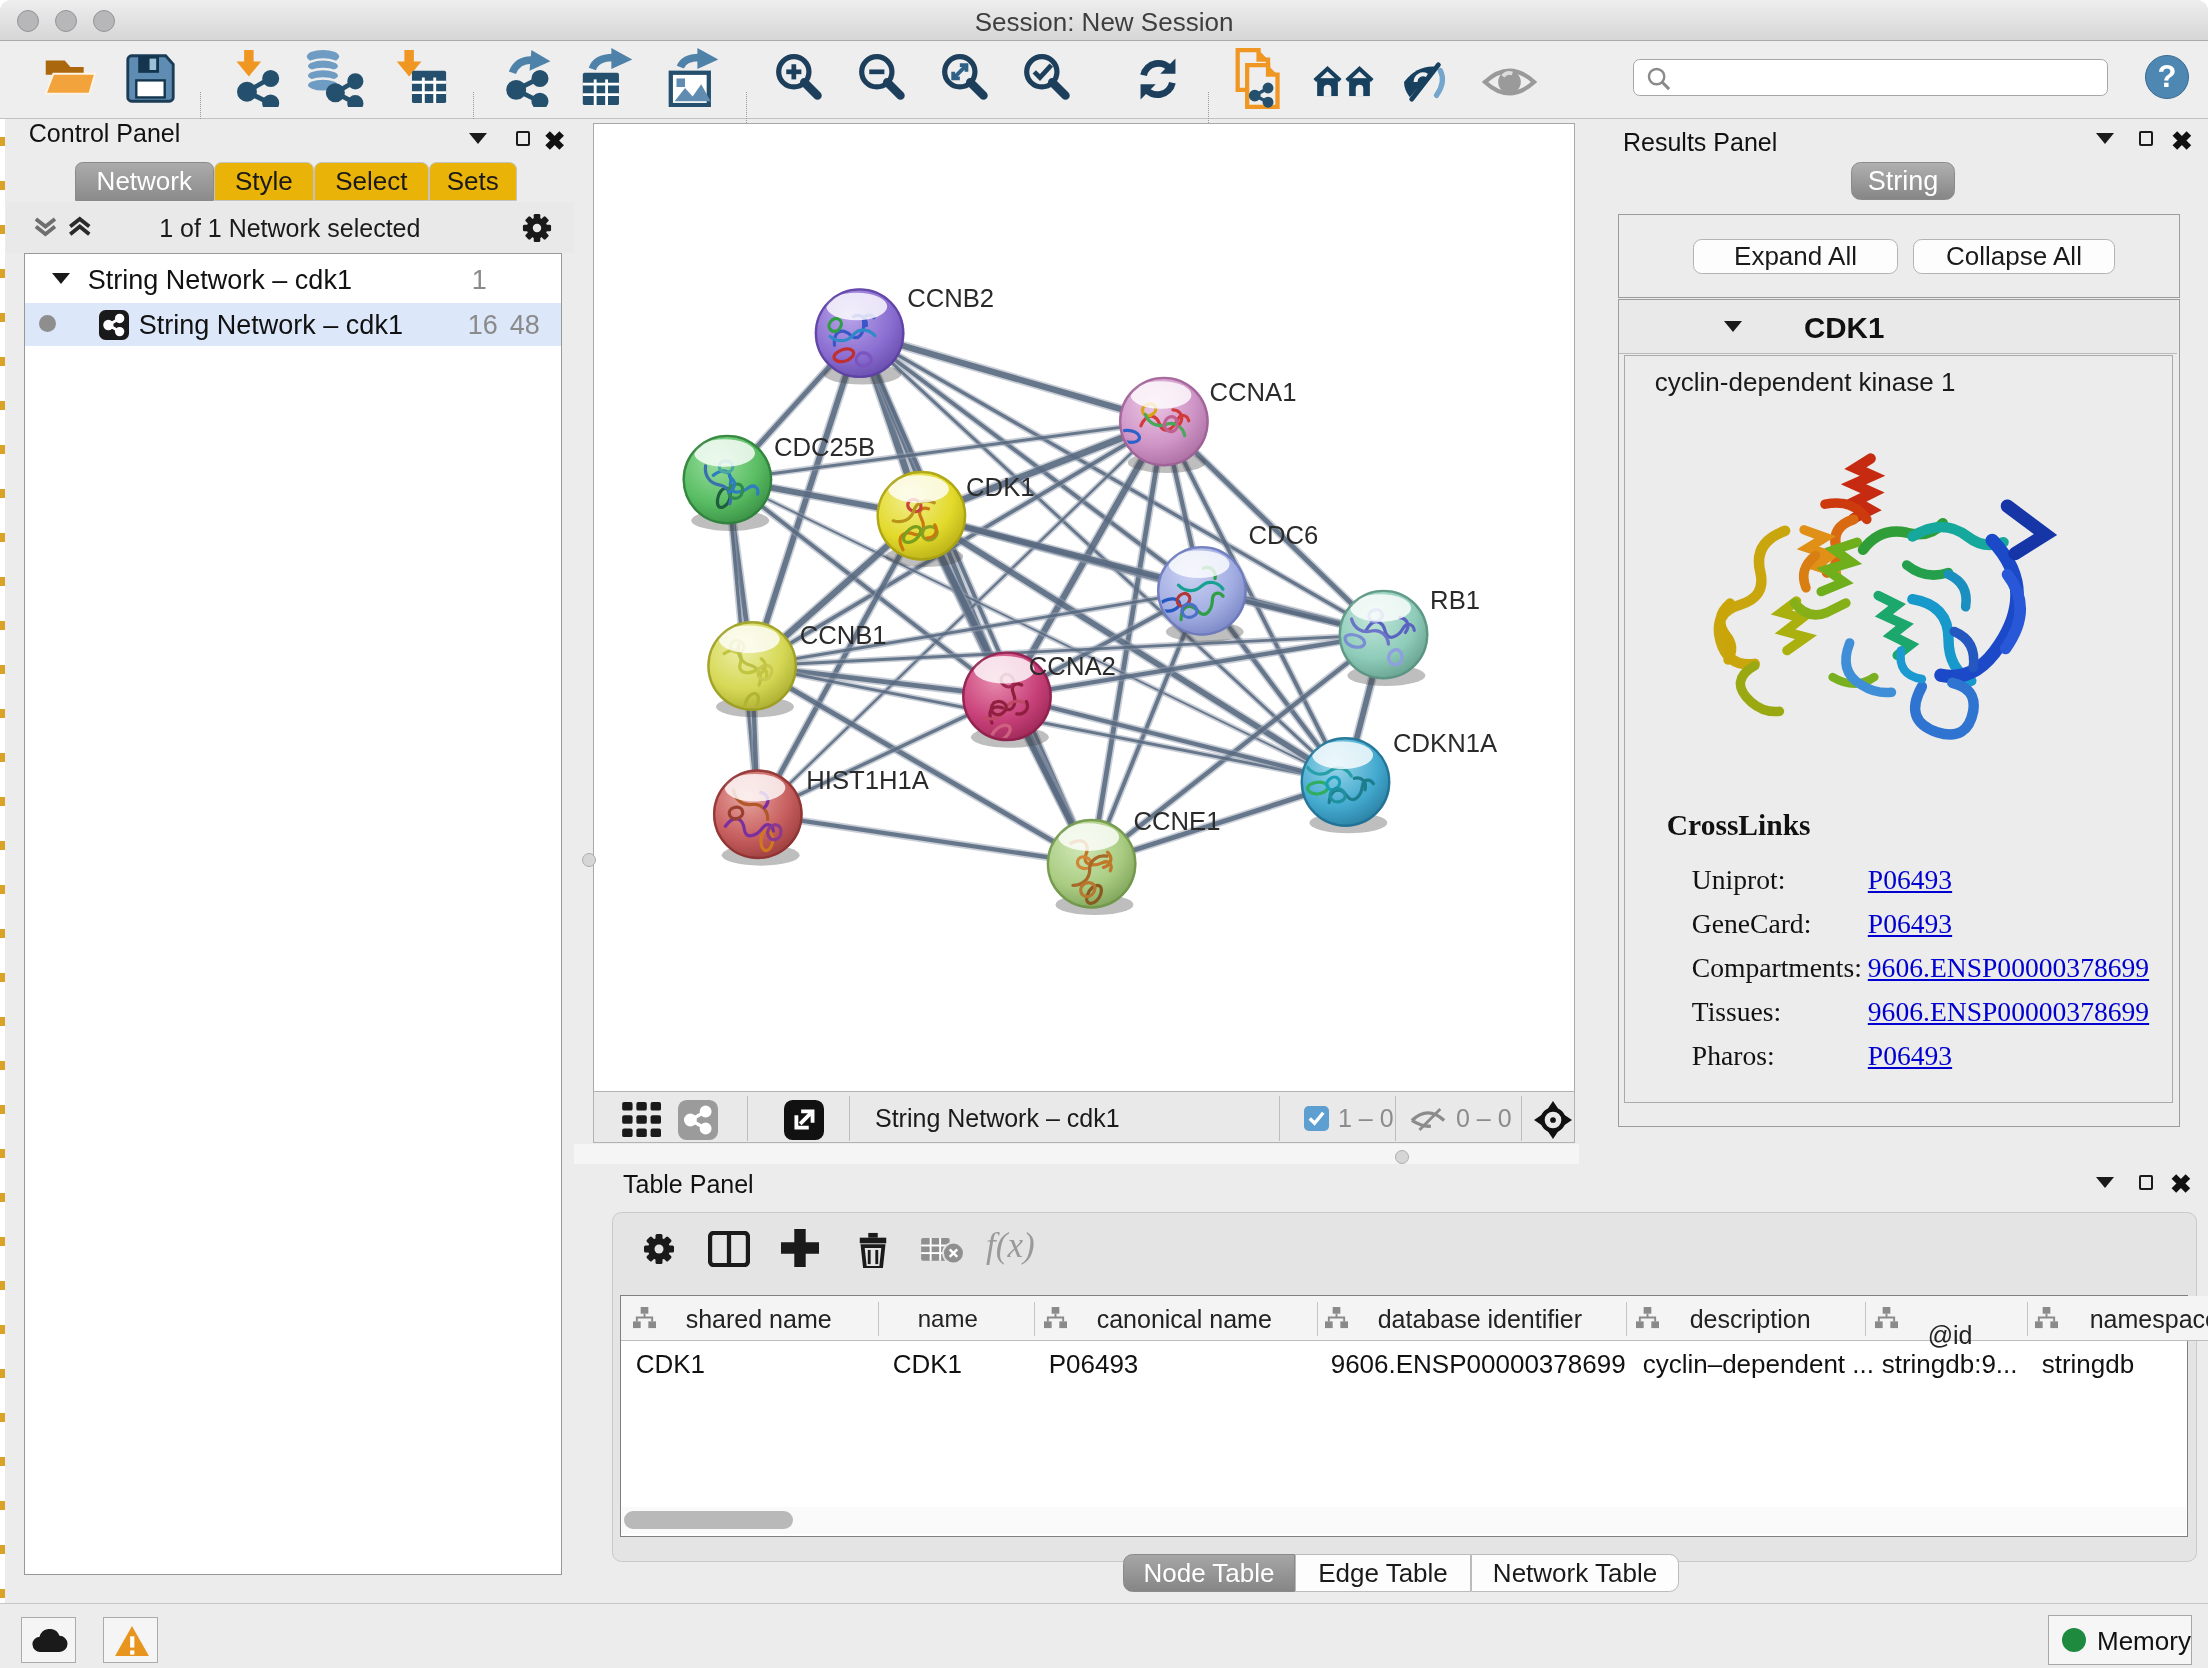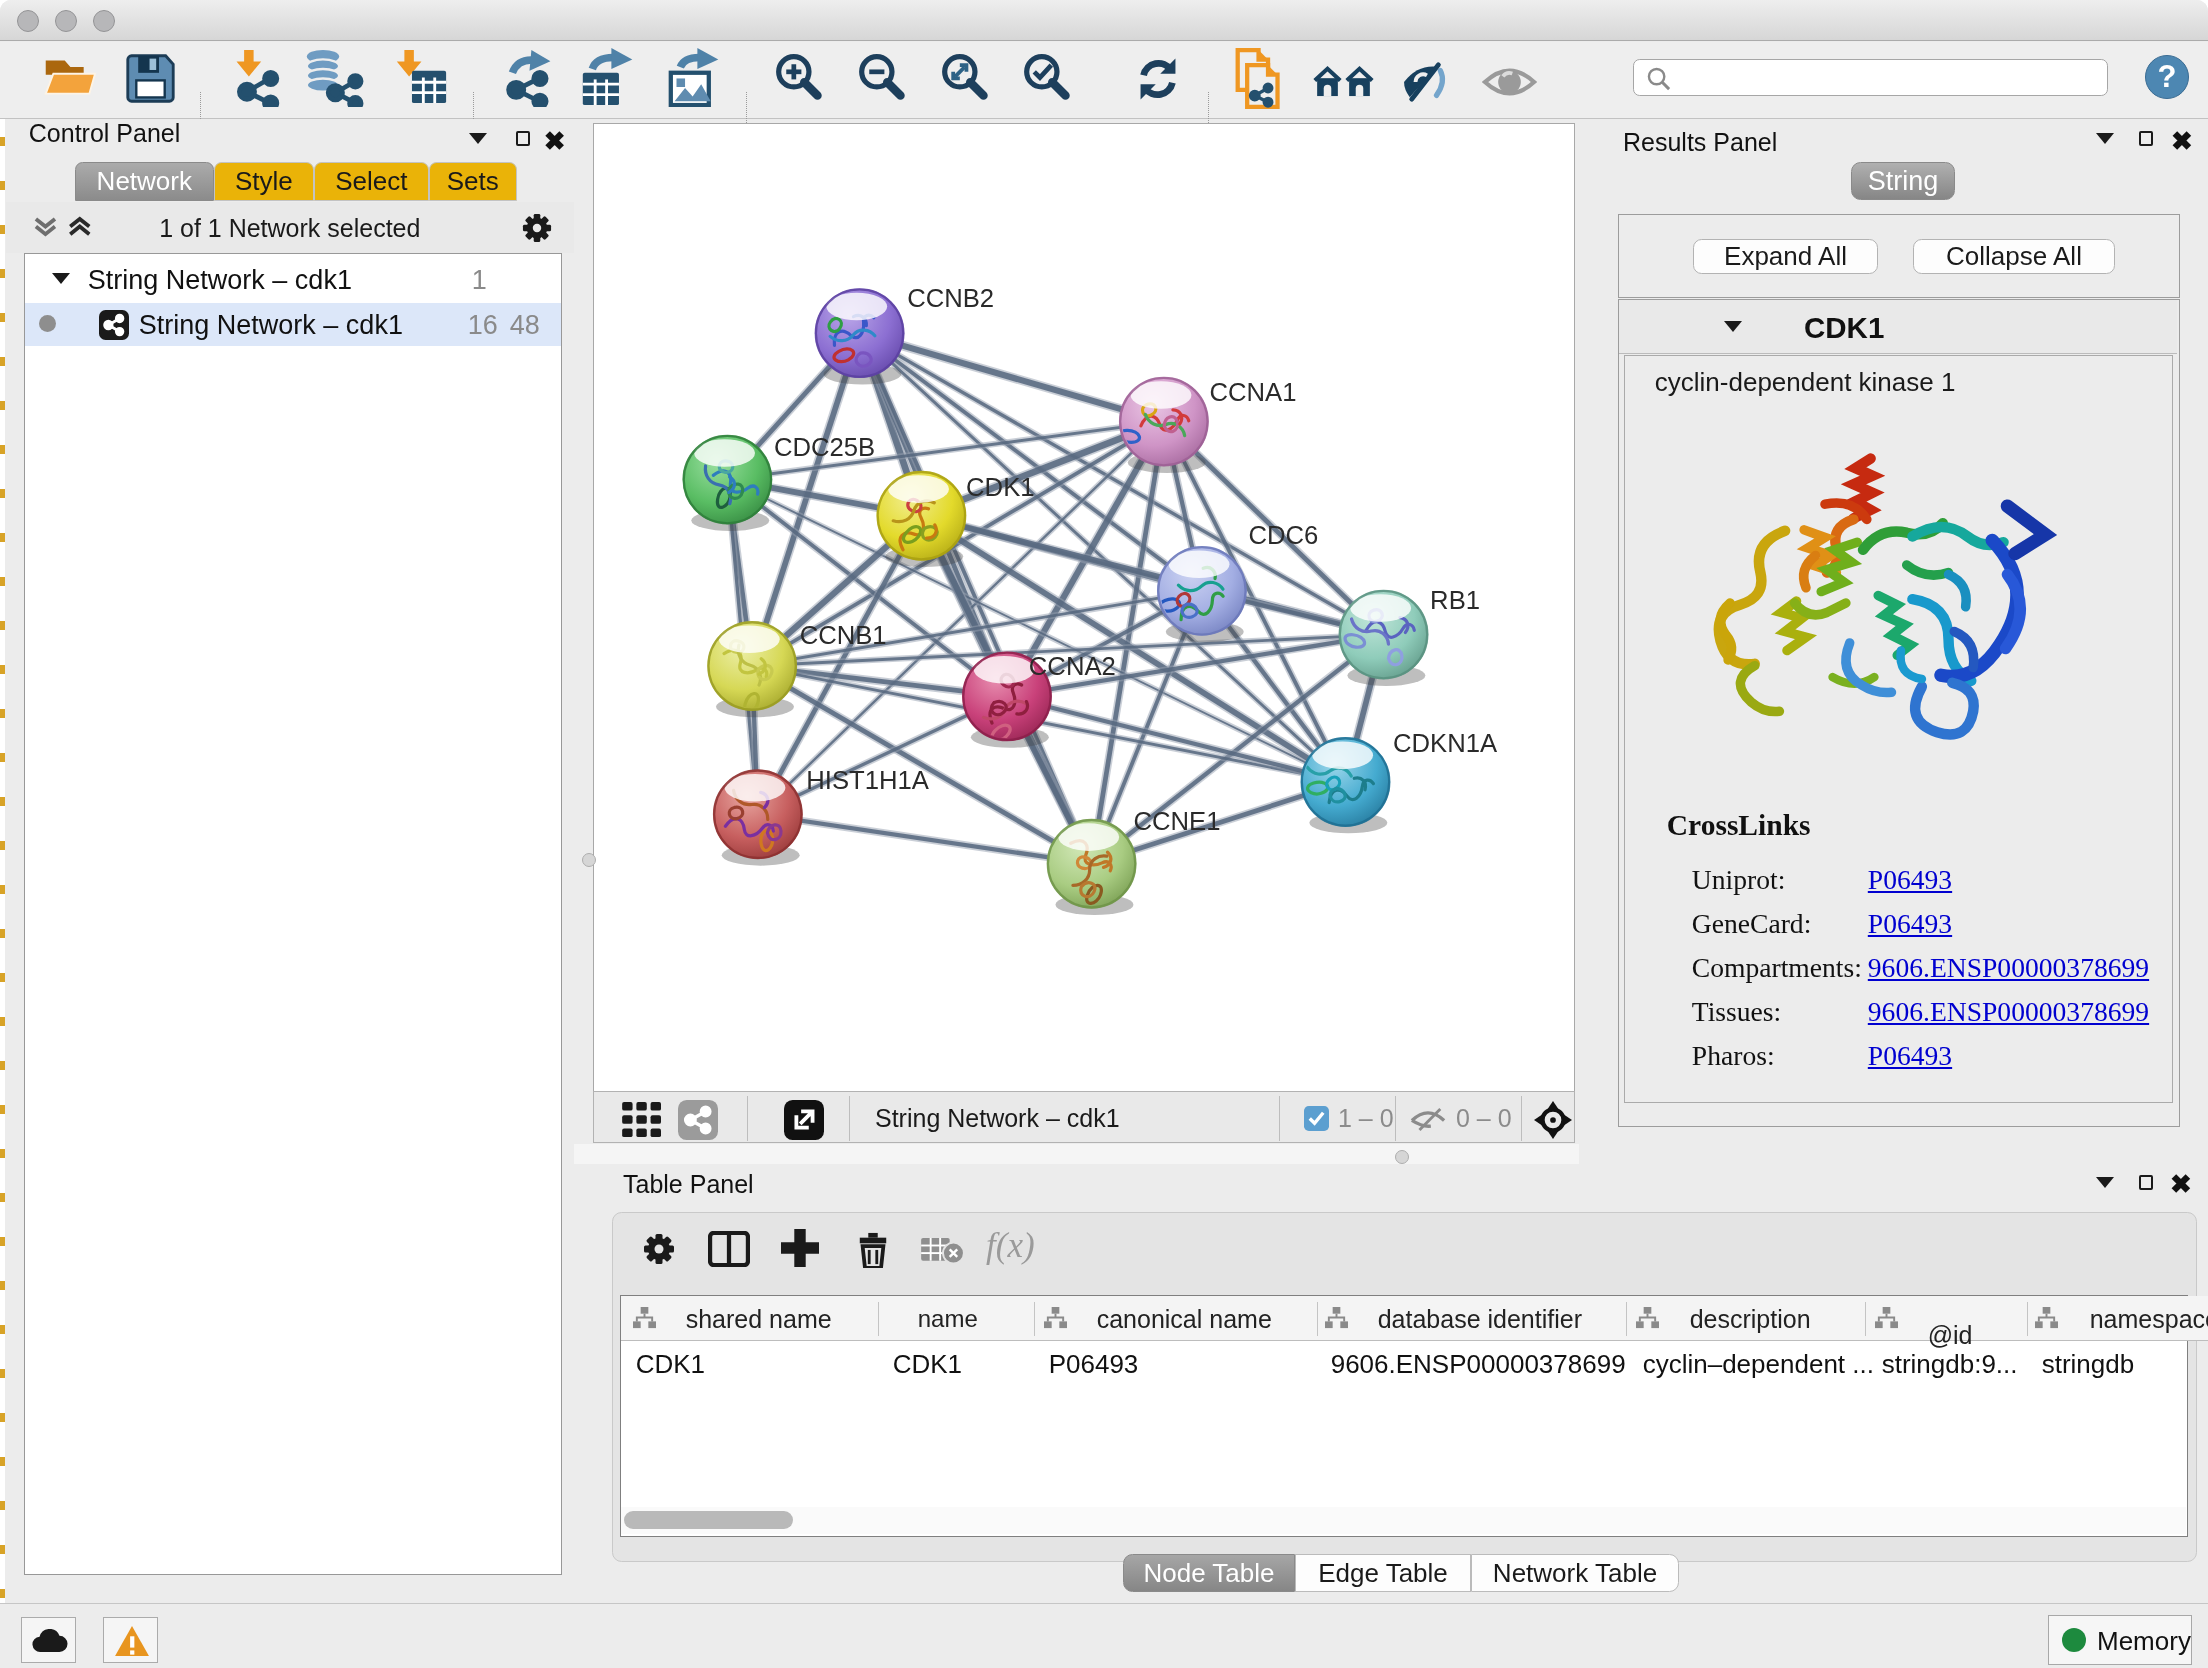--- a/index.html
+++ b/index.html
@@ -21,20 +21,21 @@
   .tabsel { background:linear-gradient(#ababab,#8b8b8b); color:#ffffff; border-color:#8a8a8a; }
   .btn { position:absolute; background:#fdfdfd; border:1px solid #b3b3b3; border-radius:8.6px; font-size:26px; color:#1a1a1a; text-align:center; }
 </style>
 </head>
 <body>
 <div id="win">
   <div id="titlebar">
     <div class="tl" style="left:17px;"></div>
     <div class="tl" style="left:55px;"></div>
     <div class="tl" style="left:93px;"></div>
+    <div id="titletext">Session: New Session</div>
   </div>
   <div id="toolbar">
 <svg class="abs" style="left:40px;top:8.6px" width="57" height="55" viewBox="0 0 60 58">
   <path d="M6 42 V10 h20 l6 7 h14 v8 H6z" fill="#ab670e"></path>
   <path d="M6 45 L14 24 h44 L52 45 z" fill="#f3a33c" stroke="#fdf4e6" stroke-width="2"></path>
 </svg>
 <svg class="abs" style="left:124px;top:9.5px" width="53" height="53" viewBox="0 0 56 56">
   <path d="M4 8 a4 4 0 0 1 4-4 h36 l8 9 v35 a4 4 0 0 1 -4 4 H8 a4 4 0 0 1 -4 -4 z" fill="#5e8cb2"></path>
   <path d="M4 8 a4 4 0 0 1 4-4 h36 l8 9 v35 a4 4 0 0 1 -4 4 H8 a4 4 0 0 1 -4 -4 z" fill="none" stroke="#1c3c56" stroke-width="3"></path>
   <rect x="15" y="4" width="22" height="18" fill="#14354e"></rect>
@@ -629,21 +630,21 @@
 <div class="abs" style="left:1395px;top:1150px;width:14.3px;height:14.3px;border-radius:50%;background:#d6d6d6;border:1px solid #aeaeae;"></div>
 <div class="abs" style="left:582px;top:853px;width:14.3px;height:14.3px;border-radius:50%;background:#d6d6d6;border:1px solid #aeaeae;"></div>
 <div class="abs" style="left:1583px;top:625px;width:14.3px;height:14.3px;border-radius:50%;background:#d6d6d6;border:1px solid #aeaeae;"></div>
 <div class="abs" style="left:1579px;top:119px;width:630px;height:1484px;background:#ececec;">
   <div class="paneltitle abs" style="left:44px;top:8.6px;">Results Panel</div>
   <div class="tri-dn abs" style="left:517px;top:14.3px;"></div>
   <div class="sqico abs" style="left:560px;top:12.4px;"></div>
   <div class="xico abs" style="left:592px;top:13.3px;">✖</div>
   <div class="abs" style="left:39px;top:95px;width:562px;height:84px;border:1.9px solid #9c9c9c;background:#ececec;"></div>
   <div class="abs" style="left:272px;top:43px;width:104px;height:38px;background:linear-gradient(#b0b0b0,#868686);border:1px solid #8a8a8a;border-radius:9.5px;color:#fff;font-size:27px;text-align:center;line-height:36px;">String</div>
-  <div class="btn" style="left:114px;top:120px;width:185px;height:35px;line-height:33px;">Expand All</div>
+  <div class="btn" style="left:114px;top:120px;width:205px;height:35px;line-height:33px;">Expand All</div>
   <div class="btn" style="left:334px;top:120px;width:202px;height:35px;line-height:33px;">Collapse All</div>
   <div class="abs" style="left:39px;top:180px;width:562px;height:828px;border:1.9px solid #9c9c9c;background:#ececec;">
     <div class="abs" style="left:0px;top:0px;width:558px;height:54px;background:#e9e9e9;border-bottom:1px solid #bbb;">
       <div class="tri-dn abs" style="left:105px;top:21px;"></div>
       <div class="abs" style="left:185px;top:10.5px;font-size:29.5px;font-weight:bold;color:#111;">CDK1</div>
     </div>
     <div class="abs" style="left:4.8px;top:55px;width:549px;height:748px;border:1px solid #aaaaaa;">
       <div class="abs" style="left:30px;top:11.4px;font-size:26px;color:#1a1a1a;">cyclin-dependent kinase 1</div>
       <svg class="abs" style="left:48px;top:95px" width="418" height="342" viewBox="0 0 440 360">
         <g fill="none" stroke-linecap="round">

